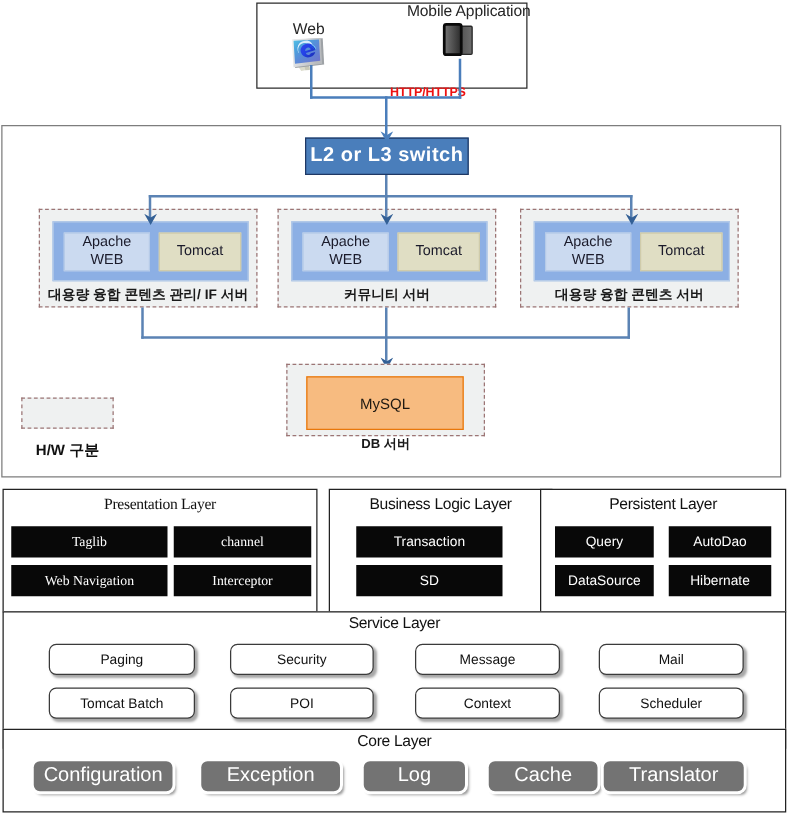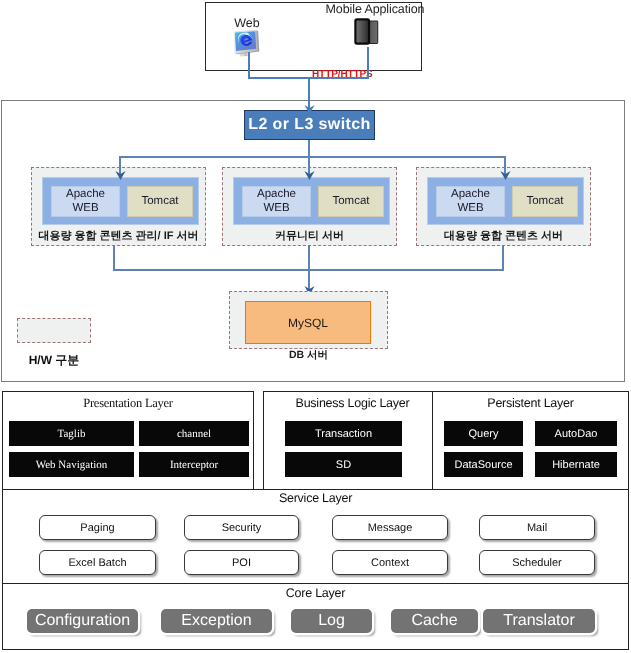--- a/index.html
+++ b/index.html
@@ -275,21 +275,21 @@
   <div class="chip r2 c1">DataSource</div>
   <div class="chip r2 c2">Hibernate</div>
 </div>
 
 <div class="panel" id="panel-svc">
   <div class="panel-title">Service Layer</div>
   <div class="rchip r1 c1">Paging</div>
   <div class="rchip r1 c2">Security</div>
   <div class="rchip r1 c3">Message</div>
   <div class="rchip r1 c4">Mail</div>
-  <div class="rchip r2 c1">Excel Batch</div>
+  <div class="rchip r2 c1">Tomcat Batch</div>
   <div class="rchip r2 c2">POI</div>
   <div class="rchip r2 c3">Context</div>
   <div class="rchip r2 c4">Scheduler</div>
 </div>
 
 <div class="panel" id="panel-core">
   <div class="panel-title">Core Layer</div>
   <div class="kchip" style="left:24px;width:111px;">Configuration</div>
   <div class="kchip" style="left:158px;width:111px;">Exception</div>
   <div class="kchip" style="left:288px;width:81px;">Log</div>

